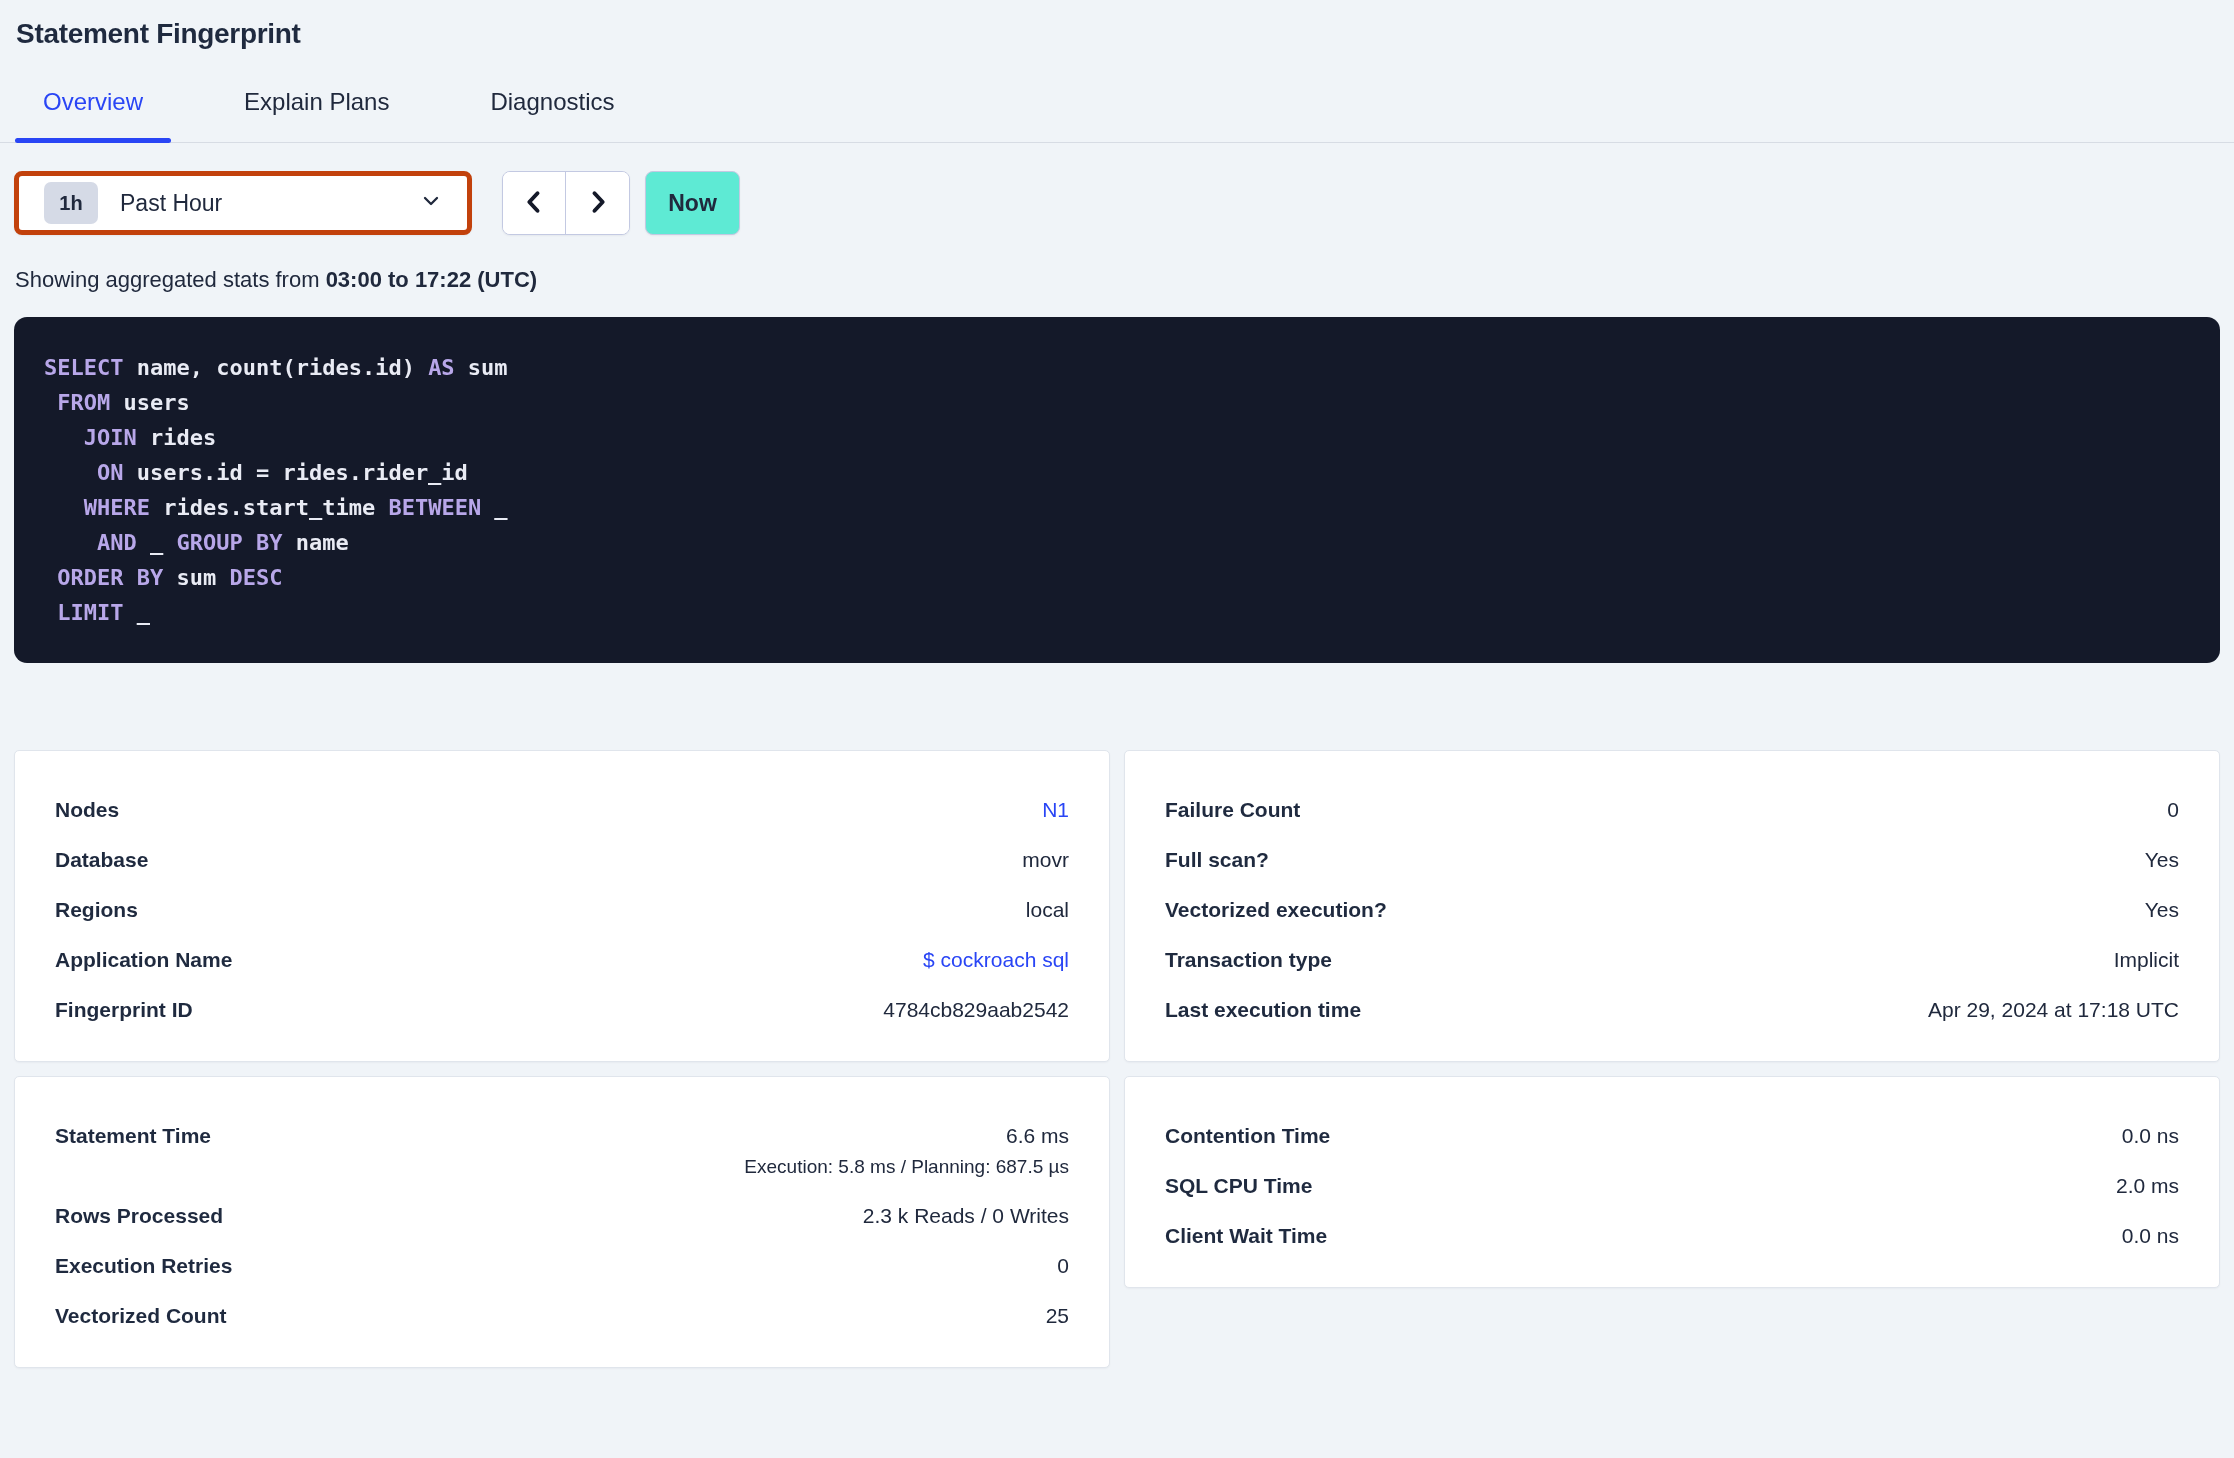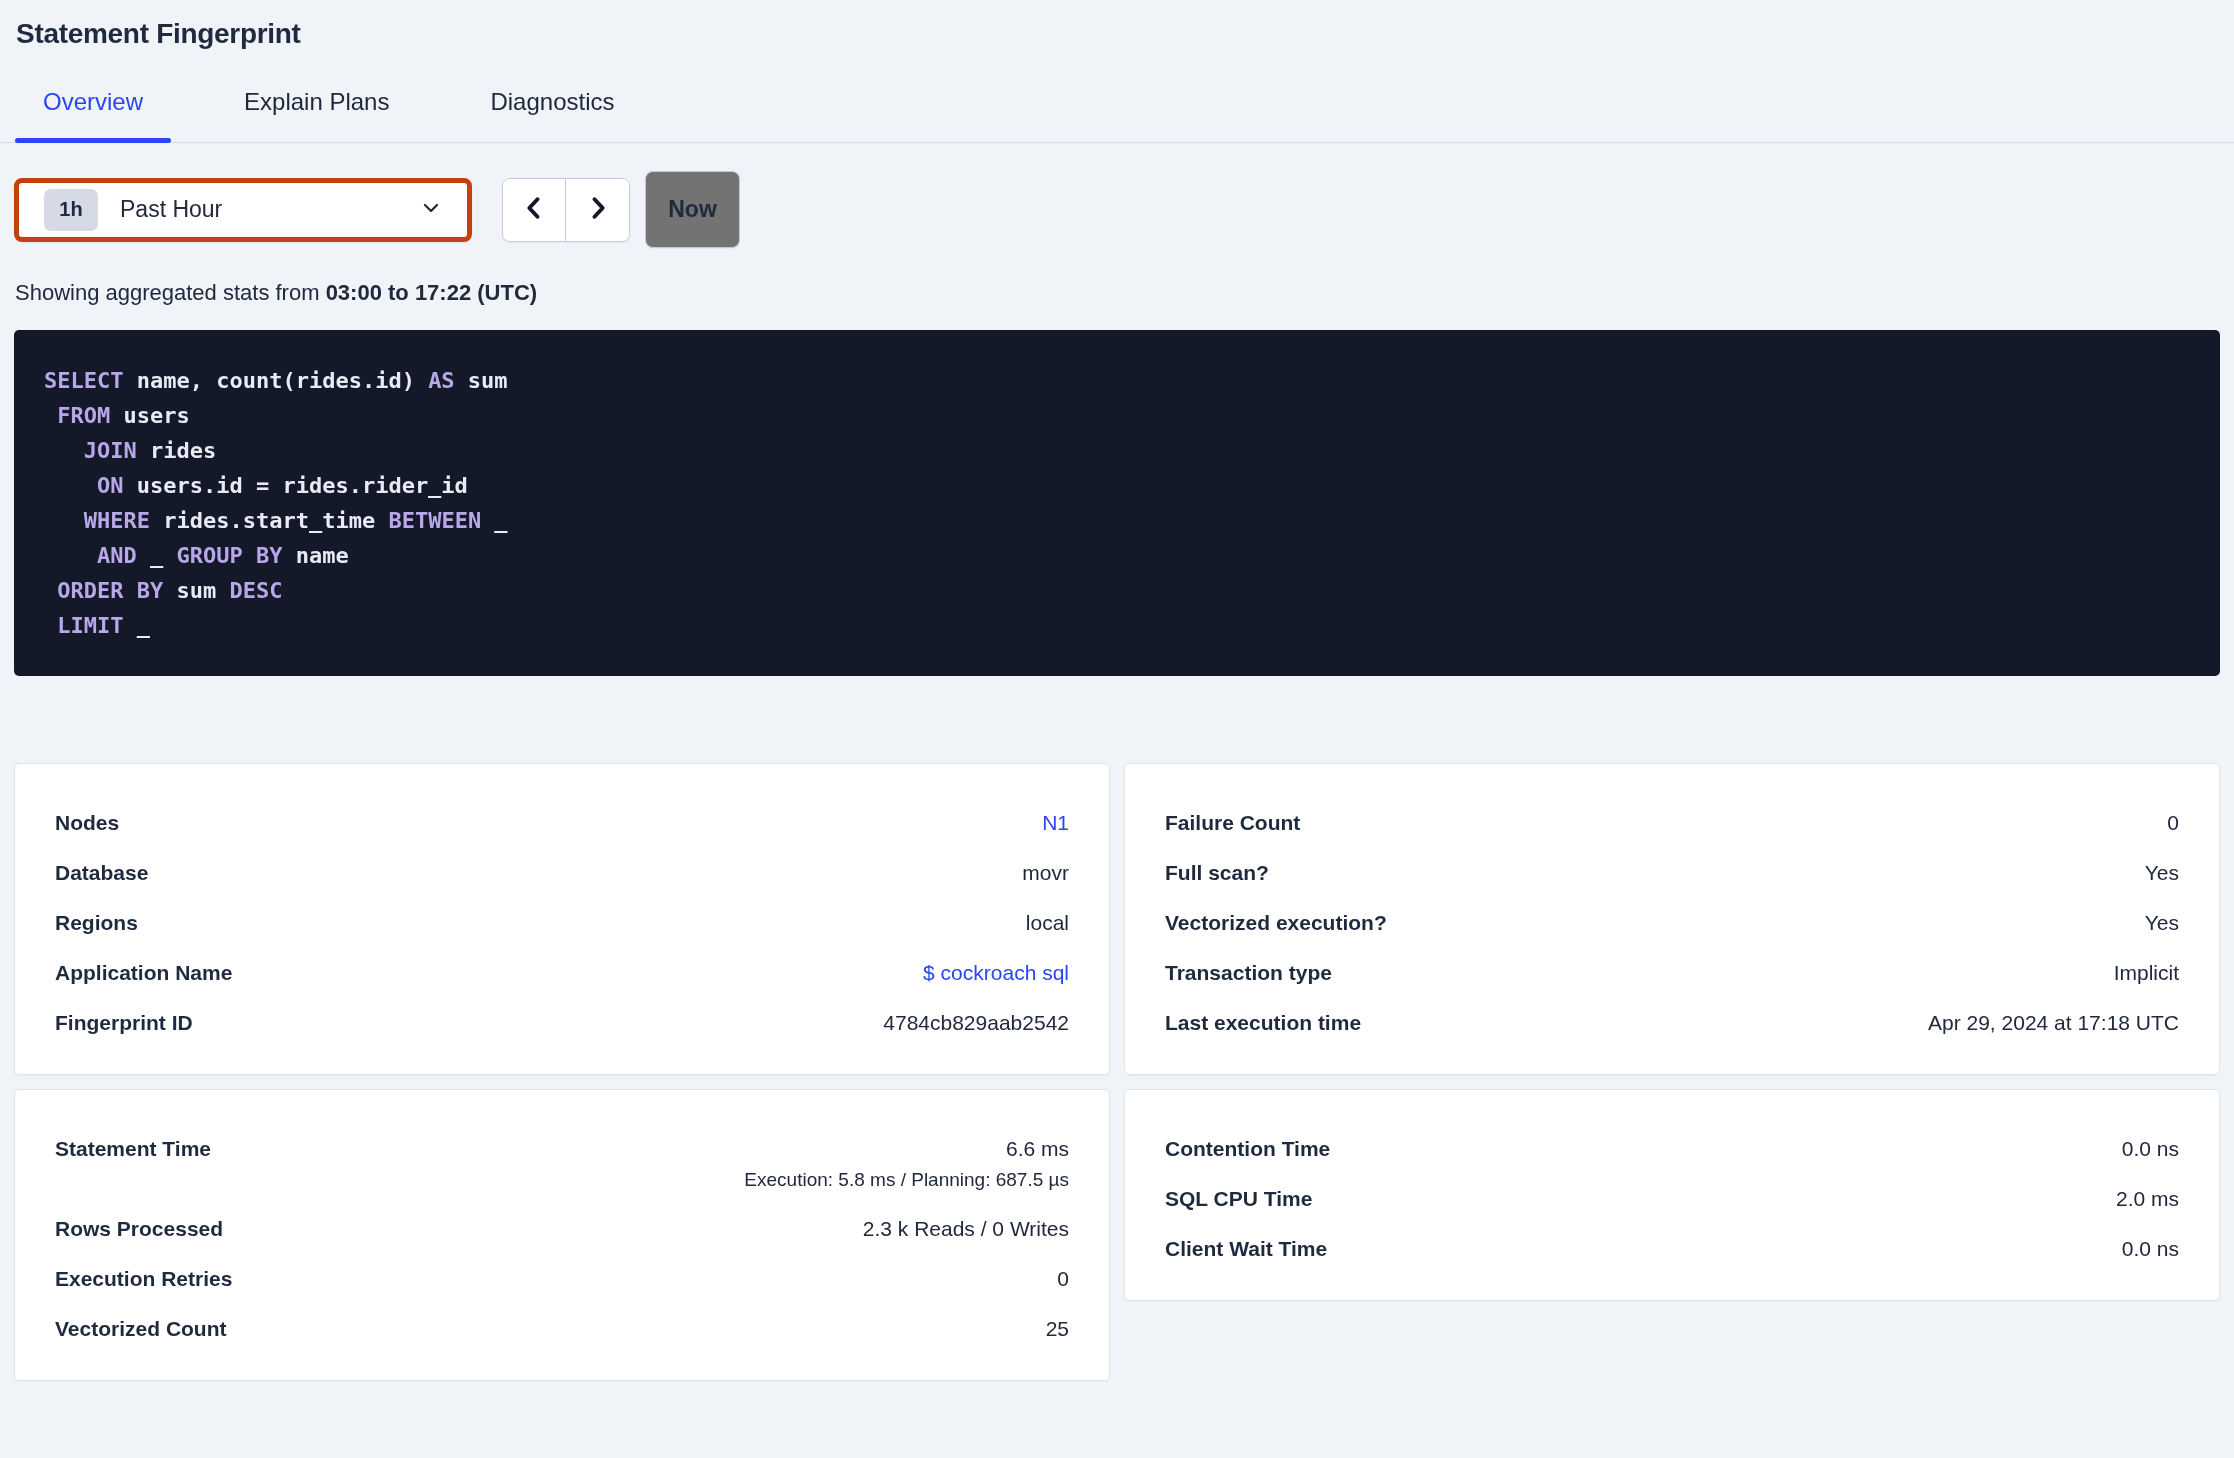--- a/index.html
+++ b/index.html
@@ -98,23 +98,23 @@
     background:#ffffff;
     border:none;
     display:flex;
     align-items:center;
     justify-content:center;
     cursor:pointer;
   }
   .arrow-btn.prev { border-right:1px solid #c3c9e2; }
   .now-btn {
     margin-left:15px;
-    height:77px;
+    height:64px;
     width:95px;
-    background:#737373;
+    background:#5eead4;
     border:1px solid #c3c9e2;
     border-radius:8px;
     font-family:"Liberation Sans", sans-serif;
     font-size:23px;
     font-weight:600;
     color:#20293d;
     cursor:pointer;
     box-shadow:0 1px 2px rgba(16,24,40,.05);
   }
 
@@ -123,21 +123,21 @@
     margin:32px 14px 0 15px;
     font-size:22px;
     color:#20293d;
   }
   .stats-line b { font-weight:700; }
 
   
   .sql-box {
     margin:24px 14px 0 14px;
     background:#141929;
-    border-radius:5px;
+    border-radius:13px;
     padding:33px 30px;
   }
   .sql-code {
     display:block;
     font-family:"DejaVu Sans Mono", monospace;
     font-size:22px;
     font-weight:700;
     line-height:35px;
     color:#e9ebf4;
     white-space:pre;

